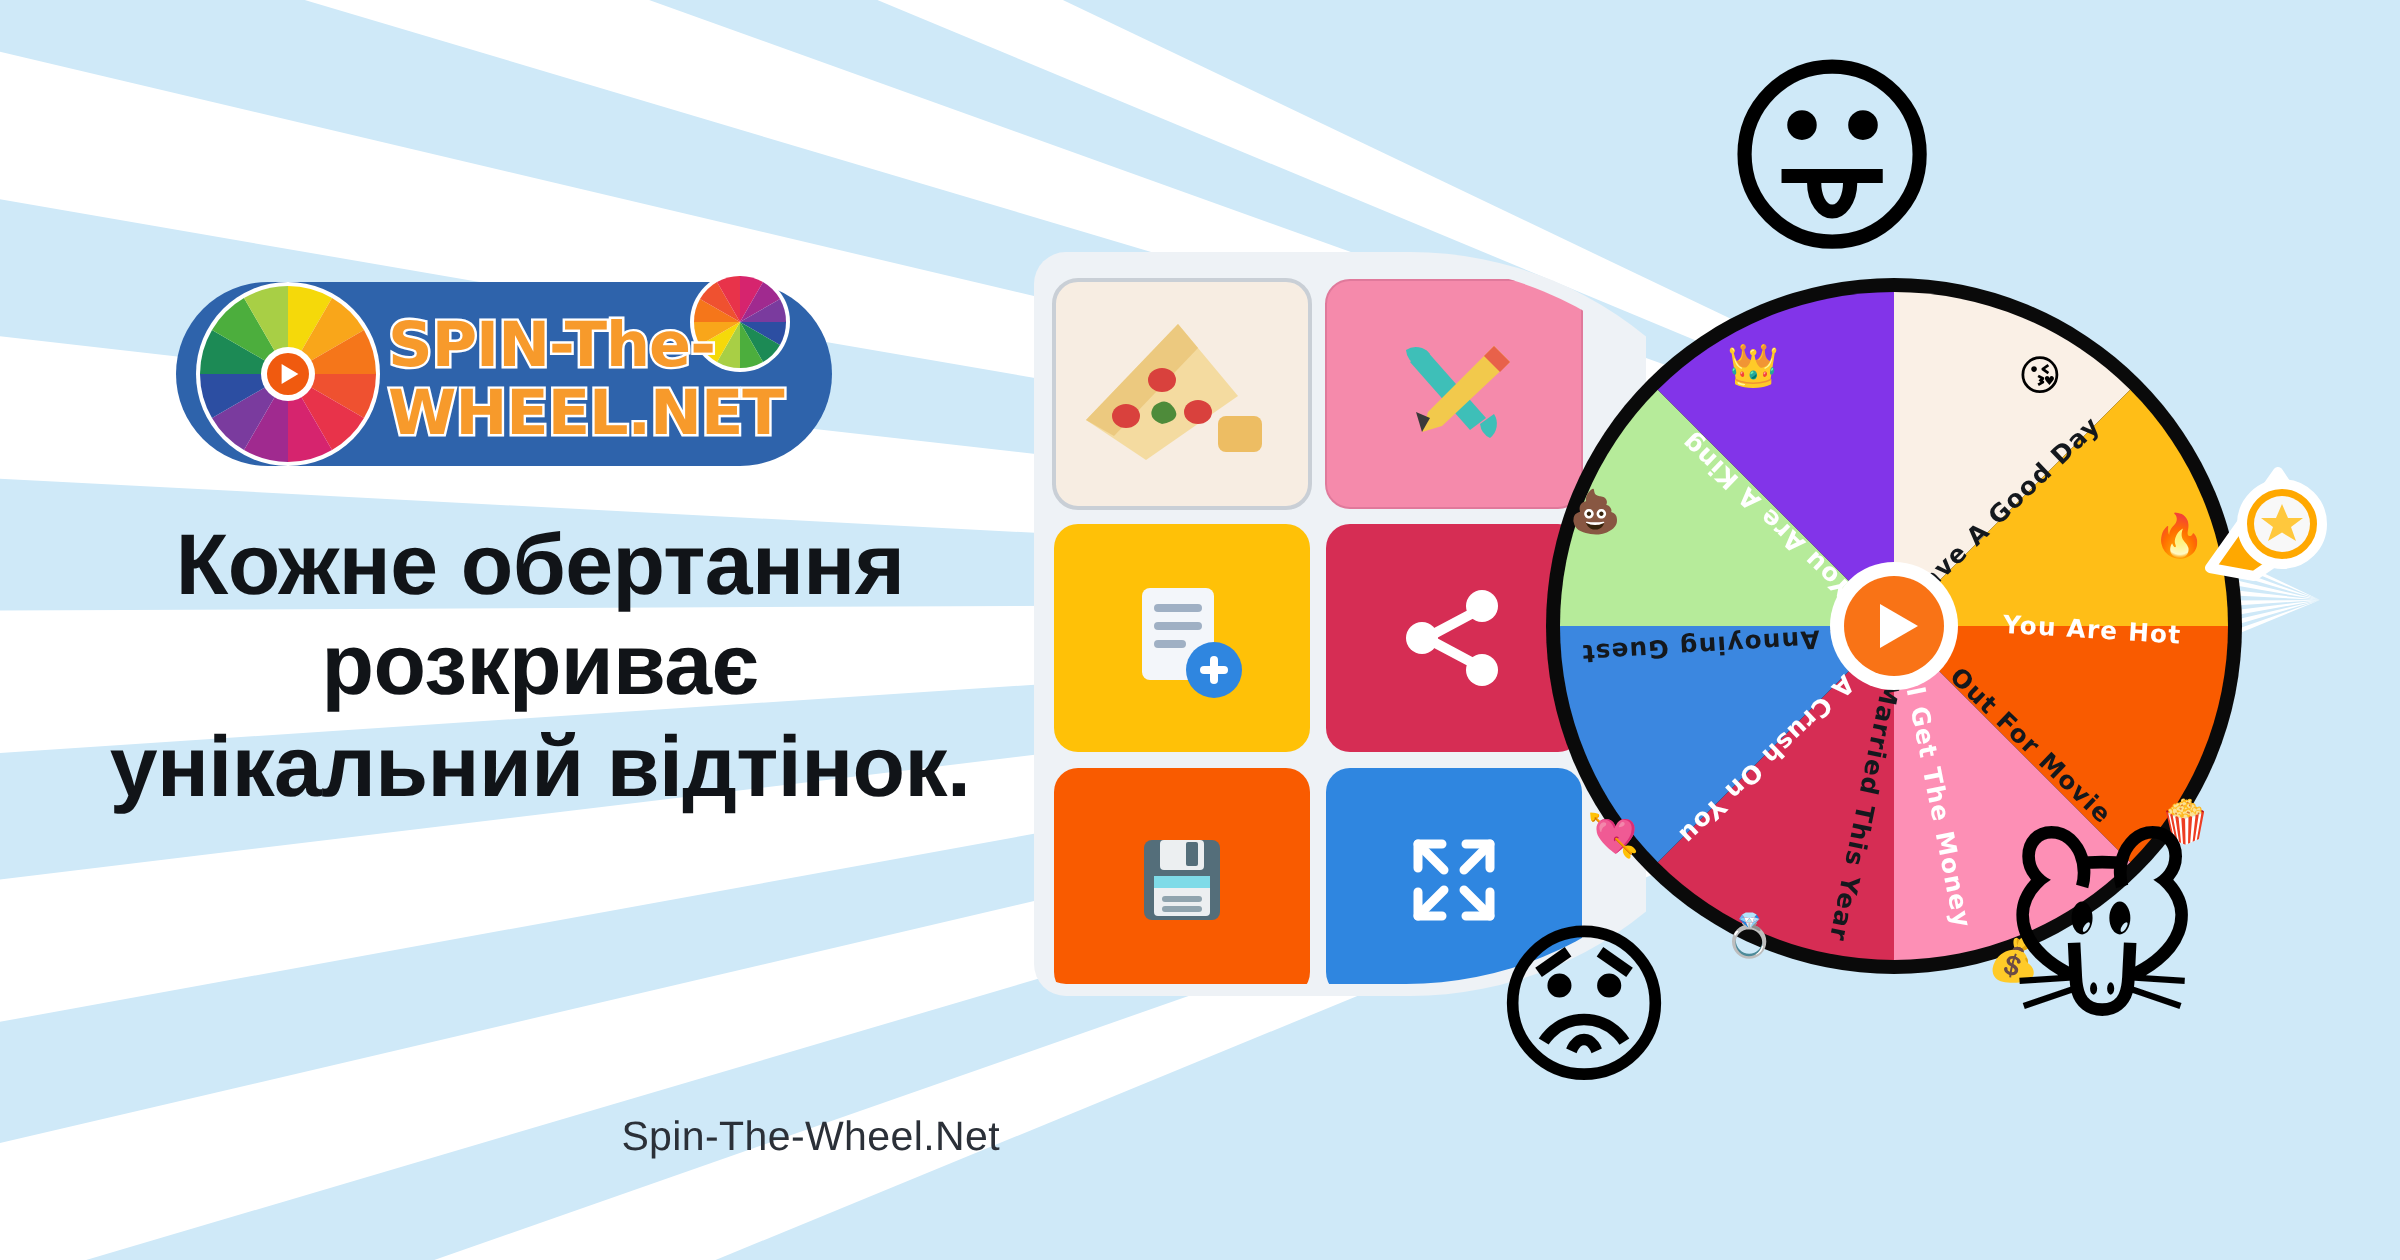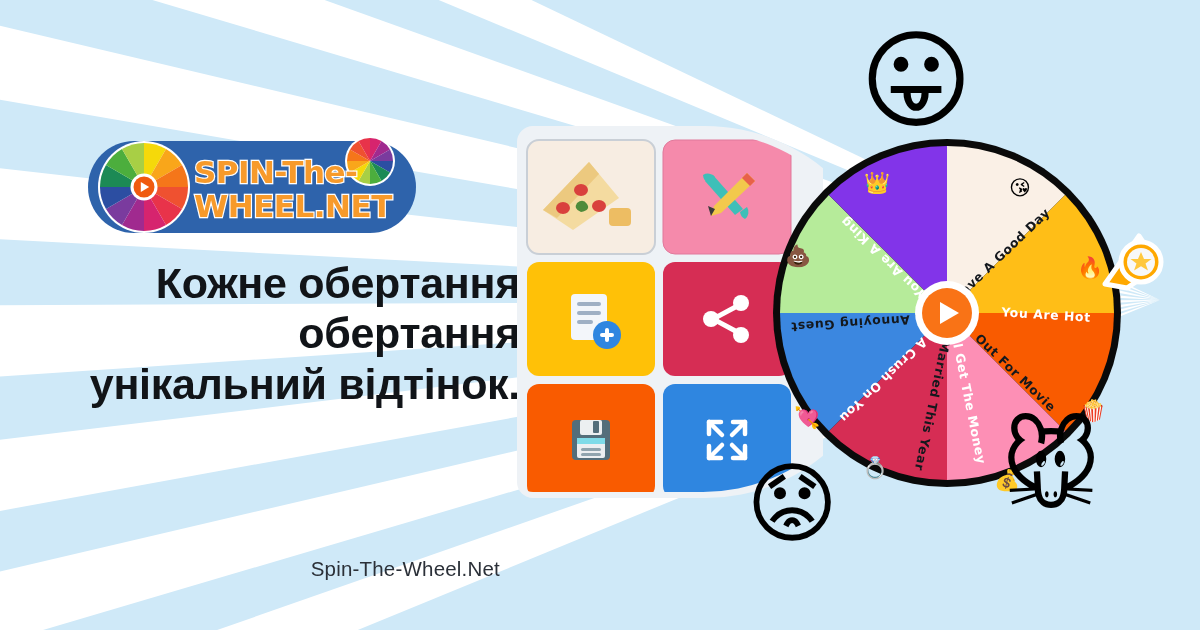--- a/index.html
+++ b/index.html
@@ -30,21 +30,21 @@
   #brand-logo {
     position: absolute;
     left: 82px; top: 133px;
     width: 340px; height: 104px;
   }
 
   #headline {
     position: absolute;
     left: 20px; top: 258px;
     width: 500px;
-    text-align: right;
+    text-align: center;
     font-size: 43px;
     line-height: 1.17;
     font-weight: bold;
     color: #111418;
     letter-spacing: -0.3px;
   }
 
   #footer-url {
     position: absolute;
     left: 20px; top: 557px;
@@ -140,21 +140,21 @@
         <path d="M0 0 L-11.5 -20 A23 23 0 0 1 0 -23 Z" fill="#e8334a"></path>
       </g>
     </g>
 
     <text x="112" y="50" font-family="'DejaVu Sans', sans-serif" font-size="31" font-weight="bold" fill="#f79a2b" stroke="#ffffff" stroke-width="2.4" paint-order="stroke" letter-spacing="-0.5">SPIN-The-</text>
     <text x="112" y="84" font-family="'DejaVu Sans', sans-serif" font-size="31" font-weight="bold" fill="#f79a2b" stroke="#ffffff" stroke-width="2.4" paint-order="stroke" letter-spacing="-0.5">WHEEL.NET</text>
   </svg>
 
   <div id="headline">
     <div>Кожне обертання</div>
-    <div>обертання</div>
+    <div>розкриває</div>
     <div>унікальний відтінок.</div>
   </div>
 
   <div id="footer-url">Spin-The-Wheel.Net</div>
 </div>
 
 <svg id="tools-card" viewBox="0 0 310 380">
   <defs>
     <clipPath id="cardClip">
       <path d="M20 10 H190 A180 180 0 0 1 190 370 H20 A14 14 0 0 1 6 356 V24 A14 14 0 0 1 20 10 Z"></path>

